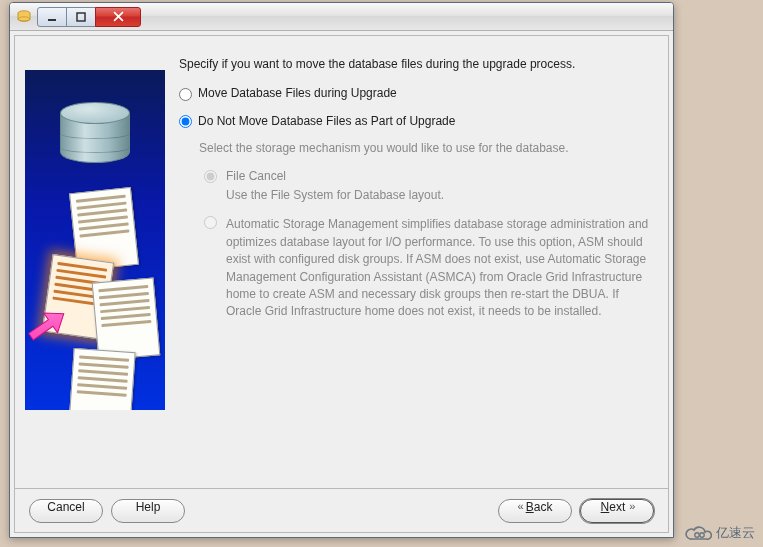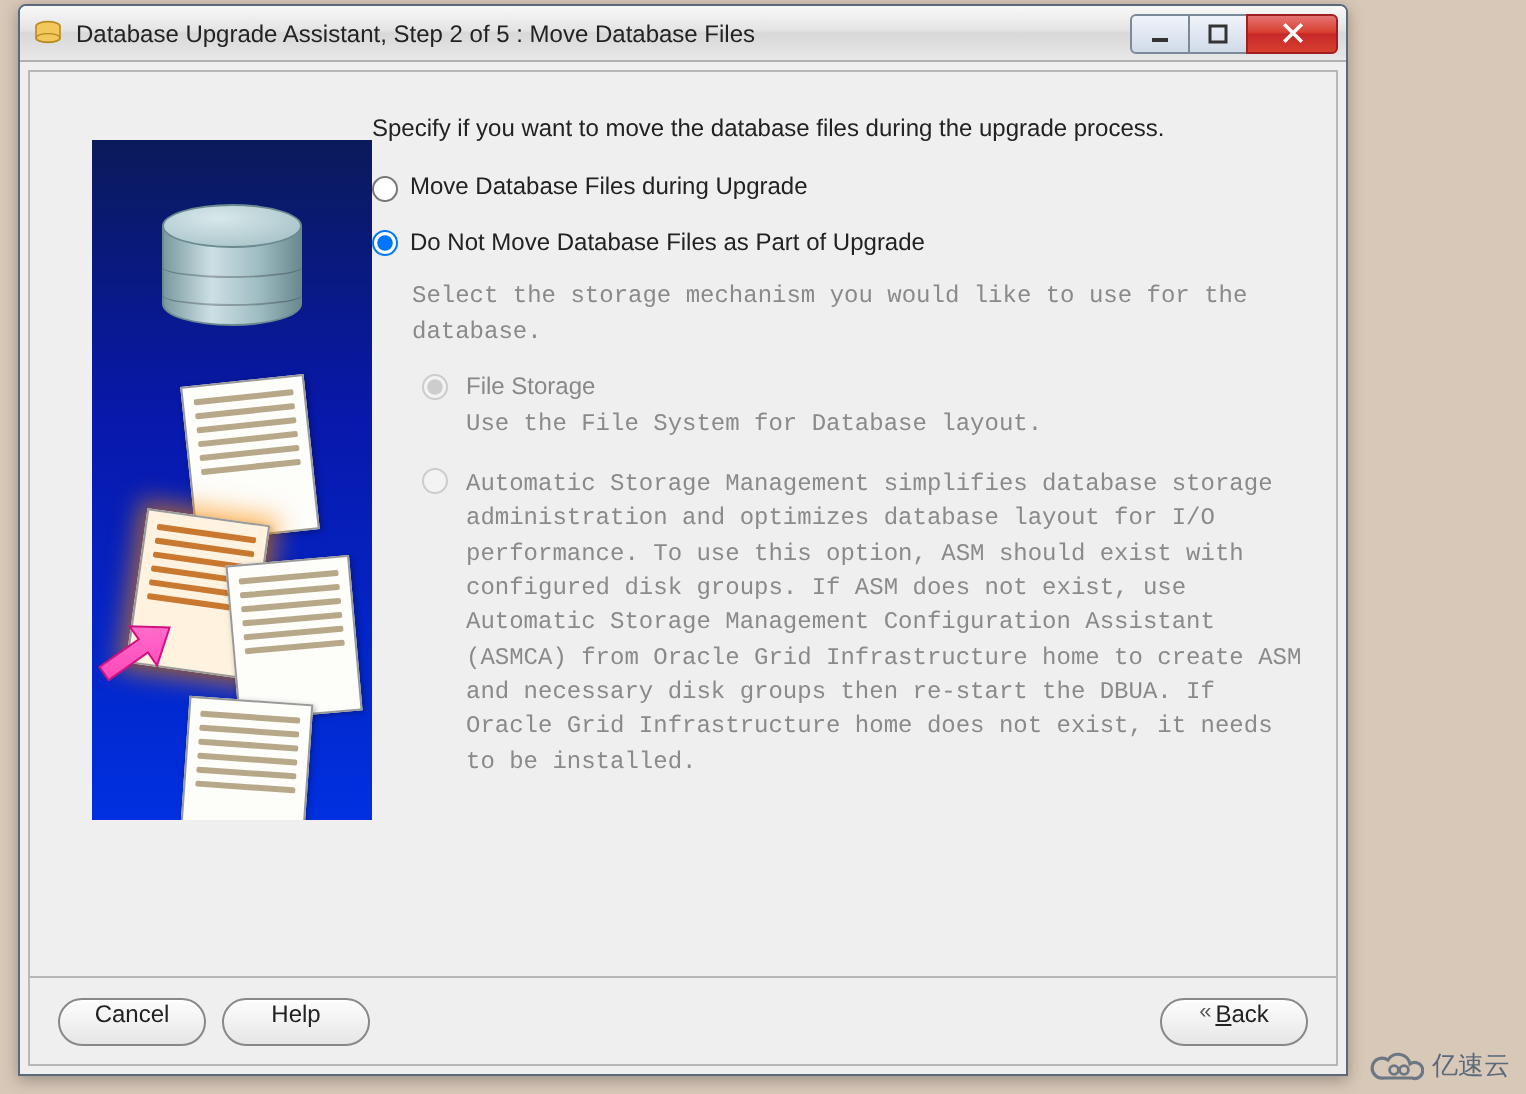--- a/index.html
+++ b/index.html
@@ -83,21 +83,22 @@
     display: flex;
     flex-direction: column;
     background: #efefef;
     padding: 4px;
   }
   .content-frame {
     flex: 1;
     background: #efefef;
     border: 1px solid #b8b8b8;
     display: flex;
-    padding: 14px 14px 6px 31px;
+    padding: 14px 14px 6px 10px;
+    gap: 14px;
   }
   .side-graphic {
     width: 140px;
     height: 340px;
     background: linear-gradient(to bottom, #0a1a5a 0%, #0818aa 40%, #0030e0 100%);
     position: relative;
     overflow: hidden;
     flex-shrink: 0;
     margin-top: 20px;
   }
@@ -156,21 +157,21 @@
   .sub-opt {
     display: flex;
     align-items: flex-start;
     gap: 6px;
     margin-bottom: 10px;
   }
   .sub-opt input[type=radio] { margin-top:2px; }
   .sub-opt-body { flex:1; }
   .sub-opt-title { color:#888; }
   .sub-opt-desc { color:#888; padding-left: 0; margin-top:2px;}
-  .disabled-text { color:#8a8a8a;font-family:Liberation Mono, monospace; }
+  .disabled-text { color:#8a8a8a; }
 
   .button-bar {
     height: 44px;
     display: flex;
     align-items: center;
     padding: 0 14px;
     background: #efefef;
     border: 1px solid #b8b8b8;
     border-top: none;
     gap: 8px;
@@ -212,21 +213,20 @@
 
 <div class="window">
   <div class="titlebar">
     <span class="titlebar-icon">
       <svg width="16" height="16" viewBox="0 0 16 16">
         <ellipse cx="8" cy="4" rx="6" ry="2.2" fill="#f2c85b" stroke="#b88a20" stroke-width="0.8"></ellipse>
         <path d="M2 4 v6 a6 2.2 0 0 0 12 0 v-6" fill="#f2c85b" stroke="#b88a20" stroke-width="0.8"></path>
         <ellipse cx="8" cy="10" rx="6" ry="2.2" fill="none" stroke="#b88a20" stroke-width="0.6"></ellipse>
       </svg>
     </span>
-    <span class="titlebar-title">Database Upgrade Assistant, Step 2 of 5 : Move Database Files</span>
     <div class="win-controls">
       <div class="win-btn min">
         <svg width="10" height="10" viewBox="0 0 10 10">
             <rect x="1" y="7" width="8" height="2" fill="#333"></rect>
           </svg>
       </div>
       <div class="win-btn max">
         <svg width="10" height="10" viewBox="0 0 10 10">
             <rect x="1" y="1" width="8" height="8" fill="none" stroke="#333" stroke-width="1.5"></rect>
           </svg>
@@ -308,21 +308,21 @@
           <input type="radio" name="move" checked="" style="">
           <span>Do Not Move Database Files as Part of Upgrade</span>
         </label>
 
         <div class="sub-section">
           <div class="sub-label disabled-text">Select the storage mechanism you would like to use for the database.</div>
 
           <div class="sub-opt">
             <input type="radio" name="storage" checked="" disabled="" style="">
             <div class="sub-opt-body">
-              <div class="sub-opt-title">File Storage</div>
+              <div class="sub-opt-title">File Cancel</div>
               <div class="sub-opt-desc disabled-text">Use the File System for Database layout.</div>
             </div>
           </div>
 
           <div class="sub-opt">
             <input type="radio" name="storage" disabled="" style="">
             <div class="sub-opt-body">
               <div class="sub-opt-desc disabled-text">Automatic Storage Management simplifies database storage administration and optimizes database layout for I/O performance. To use this option, ASM should exist with configured disk groups. If ASM does not exist, use Automatic Storage Management Configuration Assistant (ASMCA) from Oracle Grid Infrastructure home to create ASM and necessary disk groups then re-start the DBUA. If Oracle Grid Infrastructure home does not exist, it needs to be installed.</div>
             </div>
           </div>
@@ -335,20 +335,24 @@
       <div class="btn">
         <span>Cancel</span>
       </div>
       <div class="btn">
         <span>Help</span>
       </div>
       <div class="spacer"></div>
       <div class="btn">
         <span class="nav-arrow">«</span>
         <span><span style="text-decoration:underline">B</span>ack</span>
+      </div>
+      <div class="btn next">
+        <span><span style="text-decoration:underline">N</span>ext</span>
+        <span class="nav-arrow">»</span>
       </div>
     </div>
   </div>
 </div>
 
 <div class="watermark">
   <svg width="28" height="20" viewBox="0 0 28 20">
     <path d="M8 16 a5 5 0 1 1 2 -9 a6 6 0 0 1 11 2 a4 4 0 1 1 1 7 z" fill="none" stroke="#5a6a7a" stroke-width="1.6"></path>
     <circle cx="13" cy="12" r="2.2" fill="none" stroke="#5a6a7a" stroke-width="1.4"></circle>
     <circle cx="18" cy="12" r="2.2" fill="none" stroke="#5a6a7a" stroke-width="1.4"></circle>

